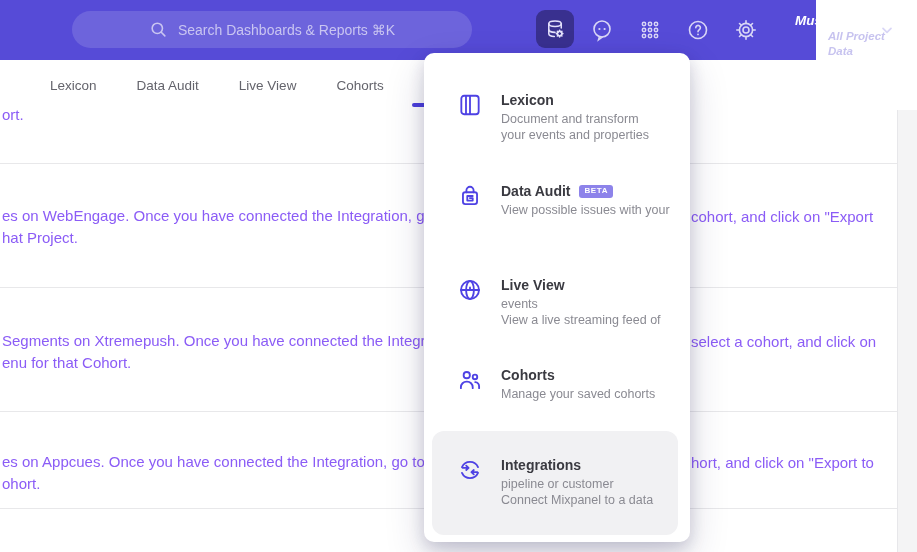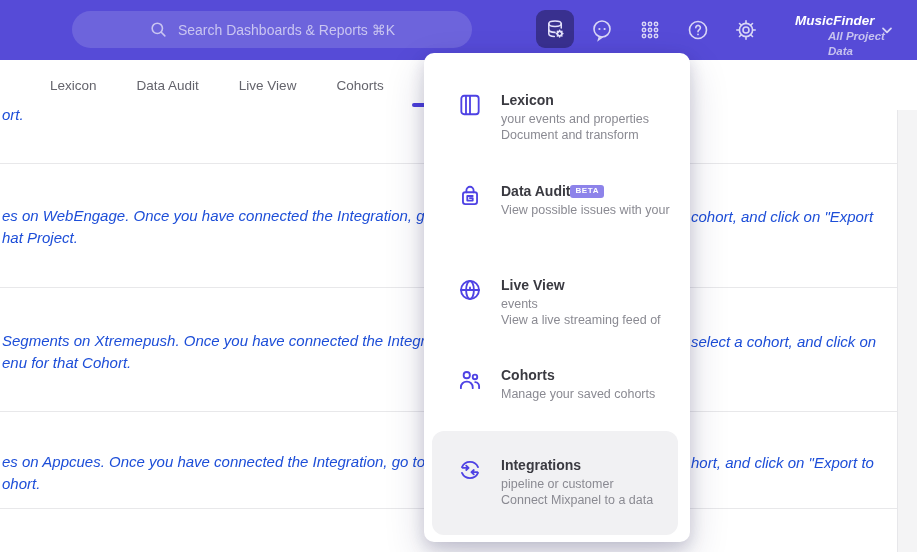--- a/index.html
+++ b/index.html
@@ -5,21 +5,21 @@
   * { box-sizing: border-box; margin: 0; padding: 0; }
   html, body { width: 917px; height: 552px; overflow: hidden; }
   body {
     font-family: "Liberation Sans", sans-serif;
     background: #ffffff;
     position: relative;
   }
 
   
   .header {
-    position: absolute; left: 0; top: 0; width: 917px; height: 60px;
+    position: absolute; left: 0; top: 0; width: 816px; height: 60px;
     background: #564bd7; z-index: 5;
   }
   .search-pill {
     position: absolute; left: 72px; top: 11px; width: 400px; height: 37px;
     background: rgba(255,255,255,0.14); border-radius: 19px;
     display: flex; align-items: center; justify-content: center; gap: 10px;
     color: #c9c5f1; font-size: 14px; cursor: pointer;
   }
   .hdr-iconbtn {
     position: absolute; top: 18px; width: 24px; height: 24px;
@@ -52,40 +52,39 @@
   }
 
   
   .content-bg { position: absolute; left: 0; top: 110px; width: 897px; height: 442px; background: #fff; }
   .right-strip {
     position: absolute; left: 897px; top: 110px; width: 20px; height: 442px;
     background: #f4f4f5; border-left: 1px solid #e7e7ea;
   }
   .divider { position: absolute; left: 0; width: 897px; height: 1px; background: #e8e8ea; }
   .rowtext {
-    position: absolute; color: #1d4ed8; font-size: 15px; line-height: 21px;
+    position: absolute; color: #8b5cf6; font-size: 15px; line-height: 21px;
     white-space: nowrap;
-    font-style: italic;
   }
   .clipped { width: 430px; overflow: hidden; }
 
   
   .dropdown {
     position: absolute; left: 424px; top: 53px; width: 266px; height: 489px;
     background: #ffffff; border-radius: 10px; z-index: 20;
     box-shadow: 0 6px 16px rgba(30,25,80,0.18), 0 16px 40px rgba(30,25,80,0.16);
   }
   .menu-item {
     position: absolute; left: 33px; display: flex; gap: 18px; width: 225px; cursor: pointer;
   }
   .mi-icon { flex: 0 0 26px; margin-top: 1px; }
   .mi-title { font-size: 14px; font-weight: 700; color: #3a3a41; line-height: 18px; margin-bottom: 3px; display:flex; align-items:center; }
   .mi-desc { font-size: 12.5px; color: #8a8a92; line-height: 15.5px; width: 178px; }
   .badge {
-    display: inline-block; background: #8d83ea; color: #ffffff;
+    display: inline-block; margin-left: 9px; background: #8d83ea; color: #ffffff;
     font-size: 8px; font-weight: 700; letter-spacing: 0.6px; border-radius: 3px;
     padding: 2.5px 5px; line-height: 8px;
   }
   .highlight-box {
     position: absolute; left: 8px; top: 378px; width: 246px; height: 104px;
     background: #f1f1f3; border-radius: 12px; cursor: pointer;
   }
   .highlight-box .menu-item { position: absolute; left: 25px; top: 25px; }
 
   svg { display: block; }
@@ -213,22 +212,22 @@
         <rect x="4" y="3.5" width="16" height="17" rx="2.5"></rect>
         <line x1="8.3" y1="3.5" x2="8.3" y2="20.5"></line>
         <line x1="12" y1="3.5" x2="12" y2="20.5"></line>
       </svg>
     </span>
     <div class="mi-text">
       <div class="mi-title">
           <span>Lexicon</span>
         </div>
       <div class="mi-desc">
+        <div>Document and transform</div>
         <div>your events and properties</div>
-        <div>Document and transform</div>
       </div>
     </div>
   </div>
 
   <div class="menu-item" style="top:129px">
     <span class="mi-icon">
       <svg width="26" height="26" viewBox="0 0 24 24" fill="none" stroke="#4e42e4" stroke-width="1.7" stroke-linecap="round" stroke-linejoin="round">
         <path d="M8.7 8.5 V6.8 a3.3 3.3 0 0 1 6.6 0 V8.5"></path>
         <rect x="5.5" y="8.5" width="13" height="11" rx="2.2"></rect>
         <path d="M14.5 12 h-5 v4.2 h5 v-2.3 h-2.6"></path>

